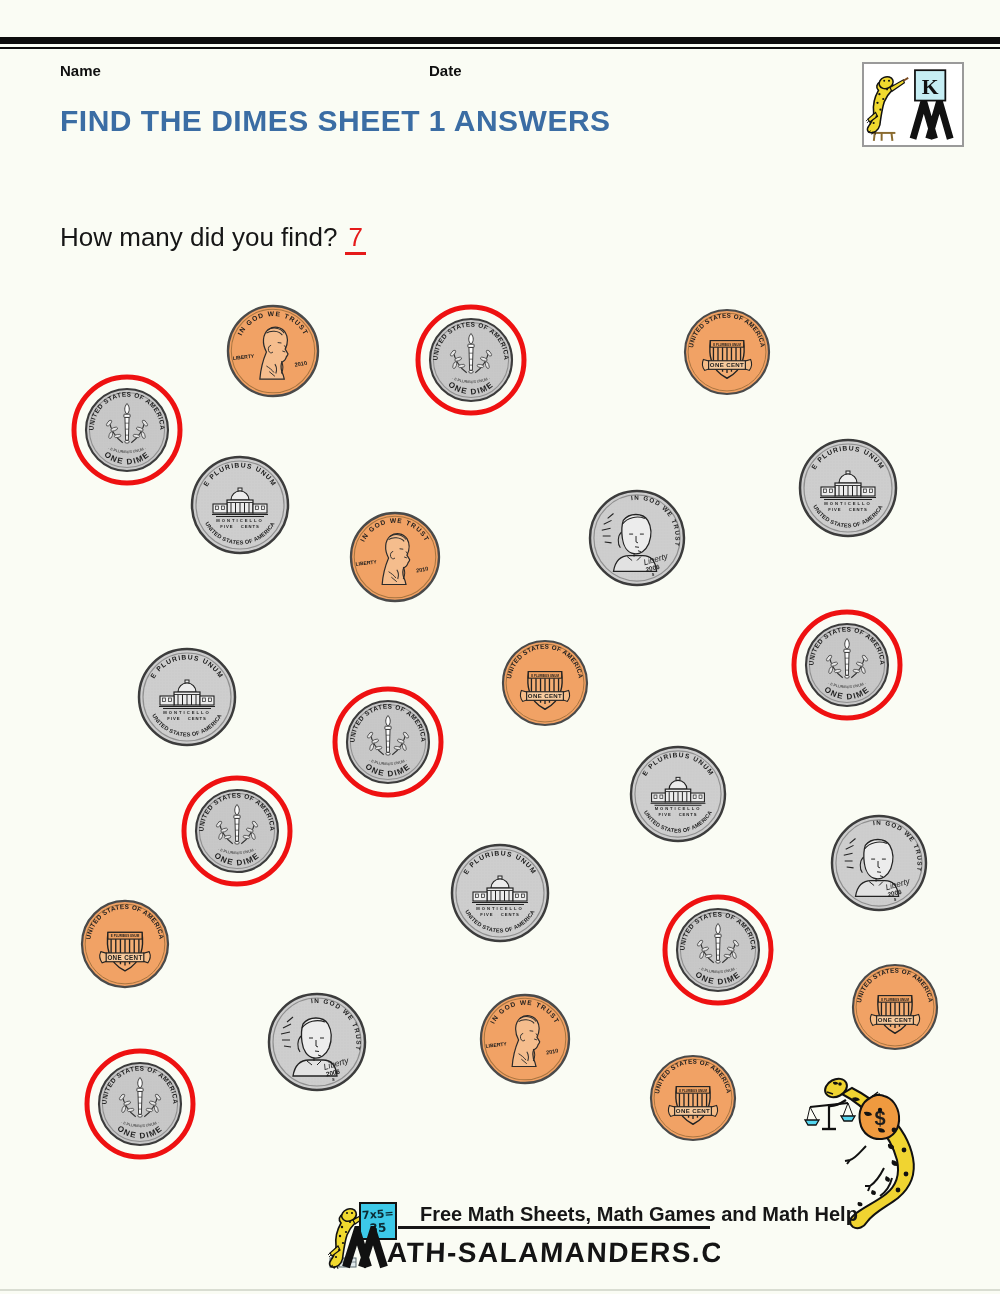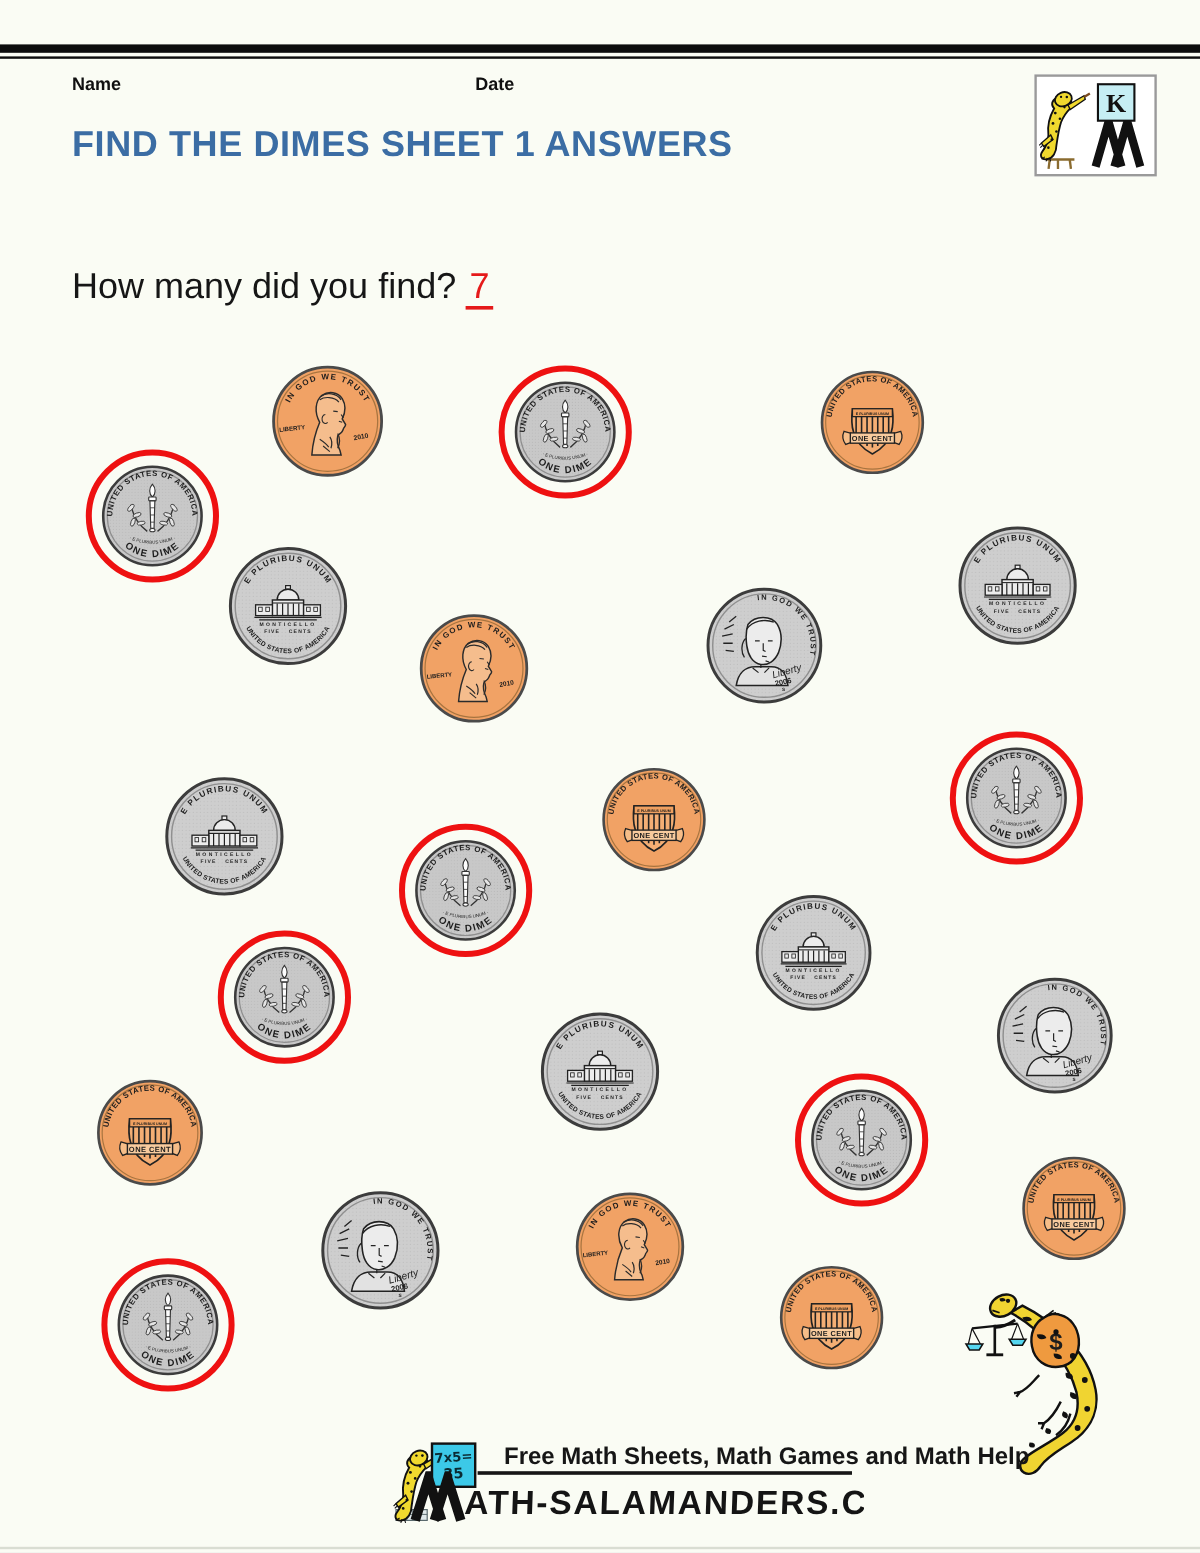--- a/index.html
+++ b/index.html
@@ -4,26 +4,26 @@
 <style>
   html,body{margin:0;padding:0;background:#e8e8e8;}
   .page{position:relative;width:1000px;height:1294px;background:#fafcf4;margin:0 auto;
         font-family:"Liberation Sans",sans-serif;color:#161616;overflow:hidden;}
   .abs{position:absolute;}
   .rule-thick{left:0;top:37px;width:1000px;height:7px;background:#0d0d0d;}
   .rule-thin{left:0;top:47px;width:1000px;height:2px;background:#0d0d0d;}
   .bottom-rule{left:0;top:1289px;width:1000px;height:2px;background:#d9ddd2;}
   .field-label{top:62px;font-size:15px;font-weight:700;color:#101010;}
   .name-label{left:60px;}
-  .date-label{left:396px;}
+  .date-label{left:429px;}
   .logo-box{left:862px;top:62px;width:102px;height:85px;background:#fff;border:2px solid #9a9a9a;box-sizing:border-box;}
   .title{left:60px;top:104px;margin:0;font-family:Liberation Sans, sans-serif;font-weight:700;
          font-size:30px;letter-spacing:0.5px;white-space:nowrap;}
   .instruction{left:60px;top:155px;margin:0;font-size:29px;}
-  .question{left:60px;top:222px;margin:0;font-size:30px;}
+  .question{left:60px;top:222px;margin:0;font-size:26px;}
   .answer{font-weight:400;border-bottom:3px solid currentColor;padding:0 3px;margin-left:8px;}
   #coin-canvas{left:0;top:0;width:1000px;height:1294px;}
   #coin-canvas text{font-family:"Liberation Sans",sans-serif;fill:#1d1d1d;}
   .tagline{left:420px;top:1203px;font-size:20px;font-weight:700;white-space:nowrap;}
   .footer-line{left:398px;top:1226px;width:312px;height:3px;background:#161616;}
   .brand-svg{left:340px;top:1226px;}
   .board-svg{left:356px;top:1200px;}
   .gecko-svg{left:322px;top:1200px;}
 </style>
 </head>

